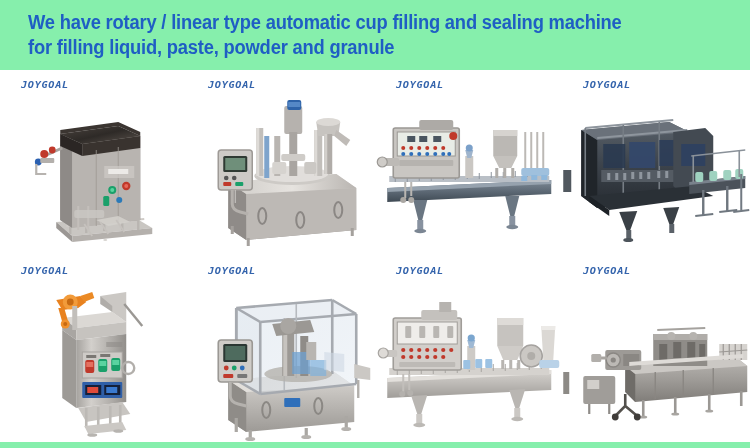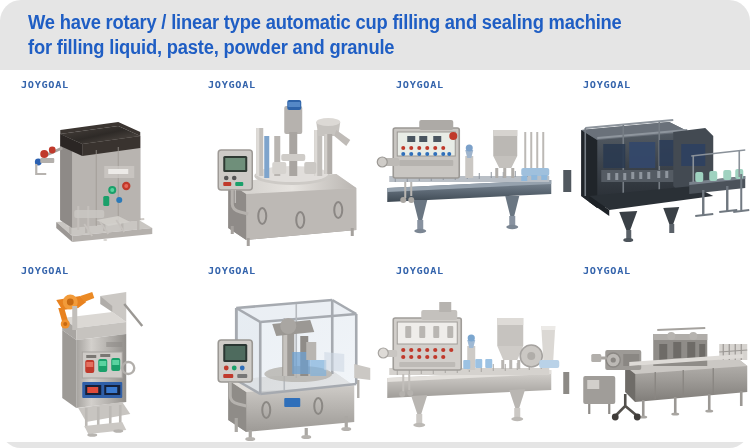--- a/index.html
+++ b/index.html
@@ -2,21 +2,21 @@
 <html><head>
 <meta charset="utf-8">
 <style>
   html,body{margin:0;padding:0;}
   body{
     width:750px;height:448px;
     background:#ffffff;
     font-family:"Liberation Sans", sans-serif;
     overflow:hidden;
   }
-  .page{position:relative;width:750px;height:448px;background:#e5e5e5;border-radius:21px;}
+  .page{position:relative;width:750px;height:448px;background:#86efac;}
 
   
   .headline{
     position:absolute;left:28px;top:10px;width:700px;
     color:#1f5ec4;
     font-weight:bold;
     font-size:19.5px;
     line-height:25px;
     letter-spacing:-0.2px;
     transform:scaleX(0.94);
@@ -24,21 +24,21 @@
     white-space:pre-line;
   }
 
   
   .grid{
     position:absolute;left:0;top:70px;width:750px;height:372px;
     display:grid;
     grid-template-columns:repeat(4,1fr);
     grid-template-rows:1fr 1fr;
   }
-  .cell{position:relative;overflow:hidden;background:#fff;}
+  .cell{position:relative;overflow:hidden;background:#fff;font-style:italic;}
   .photo{position:absolute;inset:0;}
   .photo svg{width:100%;height:100%;display:block;}
 
   
   .wm{
     position:absolute;left:11%;top:5%;
     font-size:9.5px;font-weight:bold;
     color:#2a5ca8;
     letter-spacing:0.6px;
     font-family:"DejaVu Sans Mono", monospace;

